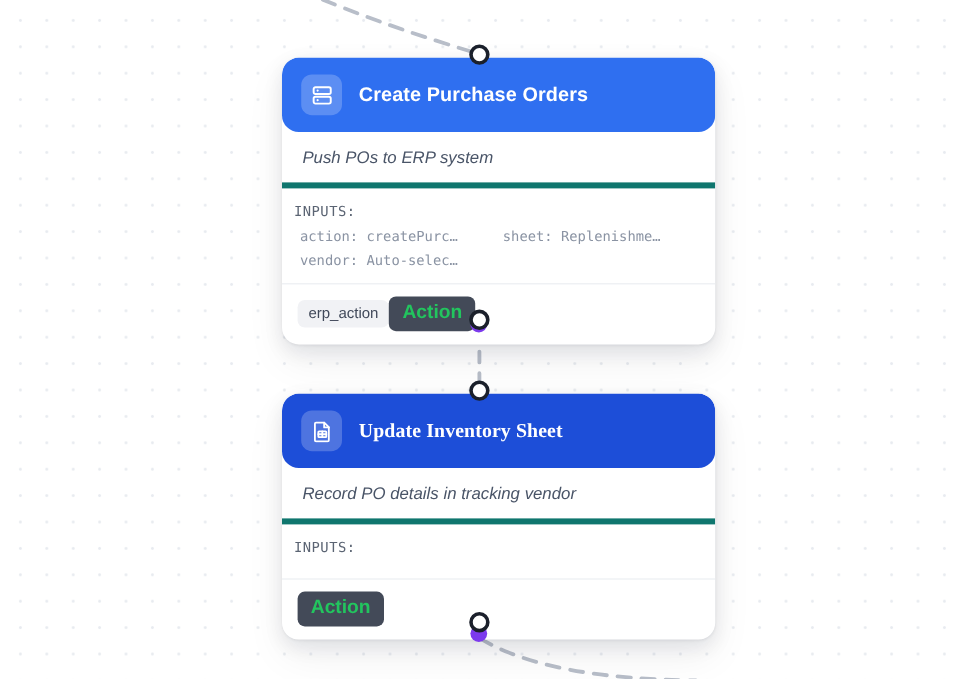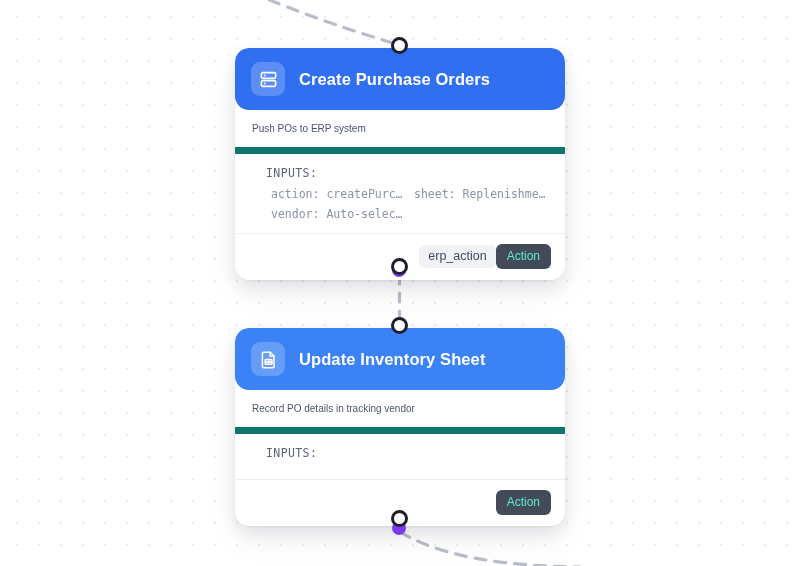--- a/index.html
+++ b/index.html
@@ -30,42 +30,42 @@
     position: absolute;
     inset: 0;
     width: 800px;
     height: 566px;
     pointer-events: none;
   }
 
   
   .node {
     position: absolute;
-    width: 330px;
+    width: 361px;
     background: #ffffff;
     border-radius: 14px;
     box-shadow:
       0 1px 2px rgba(16, 24, 40, 0.05),
       0 6px 16px rgba(16, 24, 40, 0.09),
       0 14px 34px rgba(16, 24, 40, 0.06);
     overflow: hidden;
   }
 
   #node-create-purchase-orders { left: 235px; top: 48px; }
   #node-update-inventory-sheet { left: 235px; top: 328px; }
 
   .node-header {
     display: flex;
     align-items: center;
     gap: 14px;
     padding: 14px 16px;
     border-radius: 14px;
   }
   .node-header.blue  { background: #2f6ff0; }
-  .node-header.green { background: #3b82f6; }
+  .node-header.green { background: #1d4ed8; font-family: Liberation Serif, serif; }
 
   .node-icon {
     width: 34px;
     height: 34px;
     border-radius: 9px;
     background: rgba(255, 255, 255, 0.22);
     display: flex;
     align-items: center;
     justify-content: center;
     flex: 0 0 auto;
@@ -75,28 +75,29 @@
   .node-title {
     color: #ffffff;
     font-size: 16.5px;
     font-weight: bold;
     letter-spacing: 0.1px;
     white-space: nowrap;
   }
 
   .node-desc {
     padding: 13px 16px 13px 17px;
-    font-size: 10px;
+    font-size: 14px;
     color: #4a5568;
-    border-bottom: 7px solid #0f766e;
-    white-space: nowrap;
+    border-bottom: 5px solid #0f766e;
+    white-space: nowrap;
+    font-style: italic;
   }
 
   .node-inputs {
-    padding: 12px 16px 12px 31px;
+    padding: 12px 16px 12px 10px;
     border-bottom: 1px solid #eceef2;
     font-family: "DejaVu Sans Mono", monospace;
   }
 
   .inputs-label {
     font-size: 11.5px;
     color: #5b6473;
     letter-spacing: 0.4px;
     margin-bottom: 7px;
   }
@@ -113,38 +114,38 @@
     font-size: 11.5px;
     color: #8a93a3;
     white-space: nowrap;
     overflow: hidden;
     text-overflow: ellipsis;
   }
 
   .node-footer {
     display: flex;
     align-items: center;
-    justify-content: flex-end;
+    justify-content: flex-start;
     padding: 10px 14px 11px 13px;
   }
 
   .tag-pill {
     background: #f1f2f5;
     color: #41495a;
     font-size: 12.5px;
     padding: 4px 9px 5px;
     border-radius: 6px;
     white-space: nowrap;
   }
 
   .action-badge {
     background: #434a58;
-    color: #5eead4;
-    font-size: 12px;
-    font-weight: normal;
+    color: #22c55e;
+    font-size: 16px;
+    font-weight: bold;
     padding: 5px 11px 6px;
     border-radius: 6px;
     white-space: nowrap;
   }
 
   
   .port {
     position: absolute;
     width: 17px;
     height: 17px;

